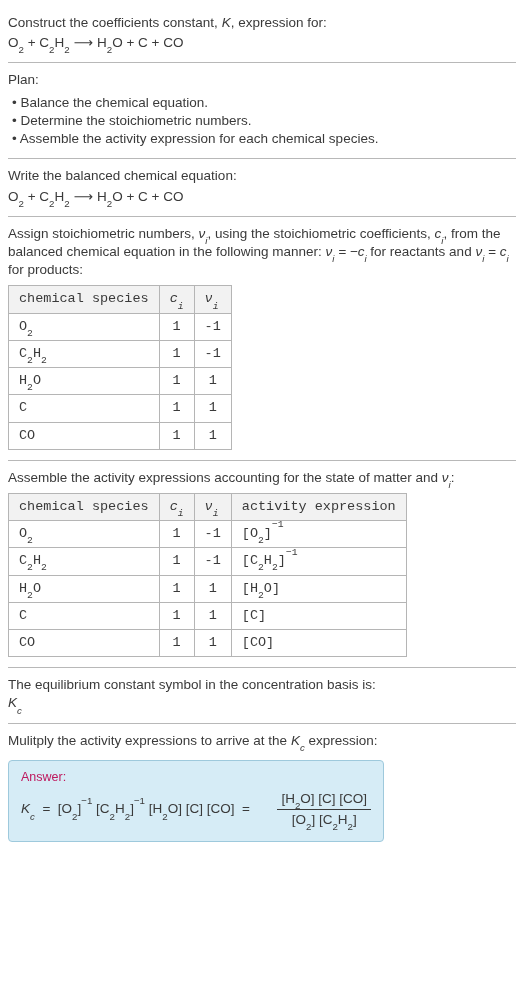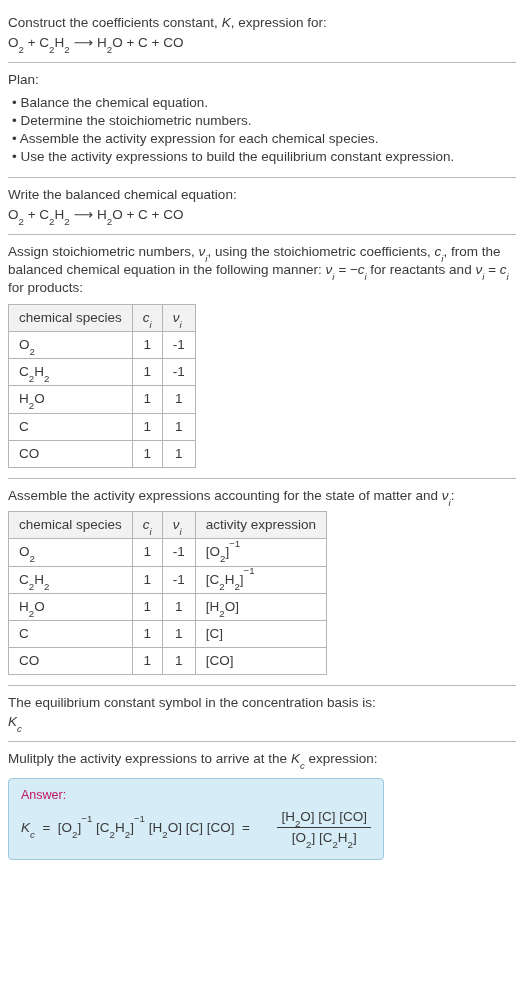--- a/index.html
+++ b/index.html
@@ -38,20 +38,21 @@
   table.dt{
     border-collapse:collapse;
     margin-top:6px;
   }
   table.dt th, table.dt td{
     border:1px solid var(--table-border);
     padding:4px 10px;
     text-align:left;
     font-weight:normal;
     white-space:nowrap;
+    font-family:Liberation Mono, monospace;
   }
   table.dt th{background:var(--table-head);}
   table.dt td.center{text-align:center;}
   .kc{font-style:italic;}
   .answer{
     background:var(--answer-bg);
     border:1px solid var(--answer-border);
     border-radius:4px;
     padding:8px 12px 12px 12px;
     margin-top:6px;
@@ -79,21 +80,20 @@
 </div>
 <hr class="rule">
 
 
 <div class="section">
   <div>Plan:</div>
   <ul class="plan-list">
     <li>Balance the chemical equation.</li>
     <li>Determine the stoichiometric numbers.</li>
     <li>Assemble the activity expression for each chemical species.</li>
-    <li>Use the activity expressions to build the equilibrium constant expression.</li>
   </ul>
 </div>
 <hr class="rule">
 
 
 <div class="section">
   <div>Write the balanced chemical equation:</div>
   <div class="eqline">
     O<sub>2</sub> + C<sub>2</sub>H<sub>2</sub><span class="arrow">⟶</span>H<sub>2</sub>O + C + CO
   </div>

